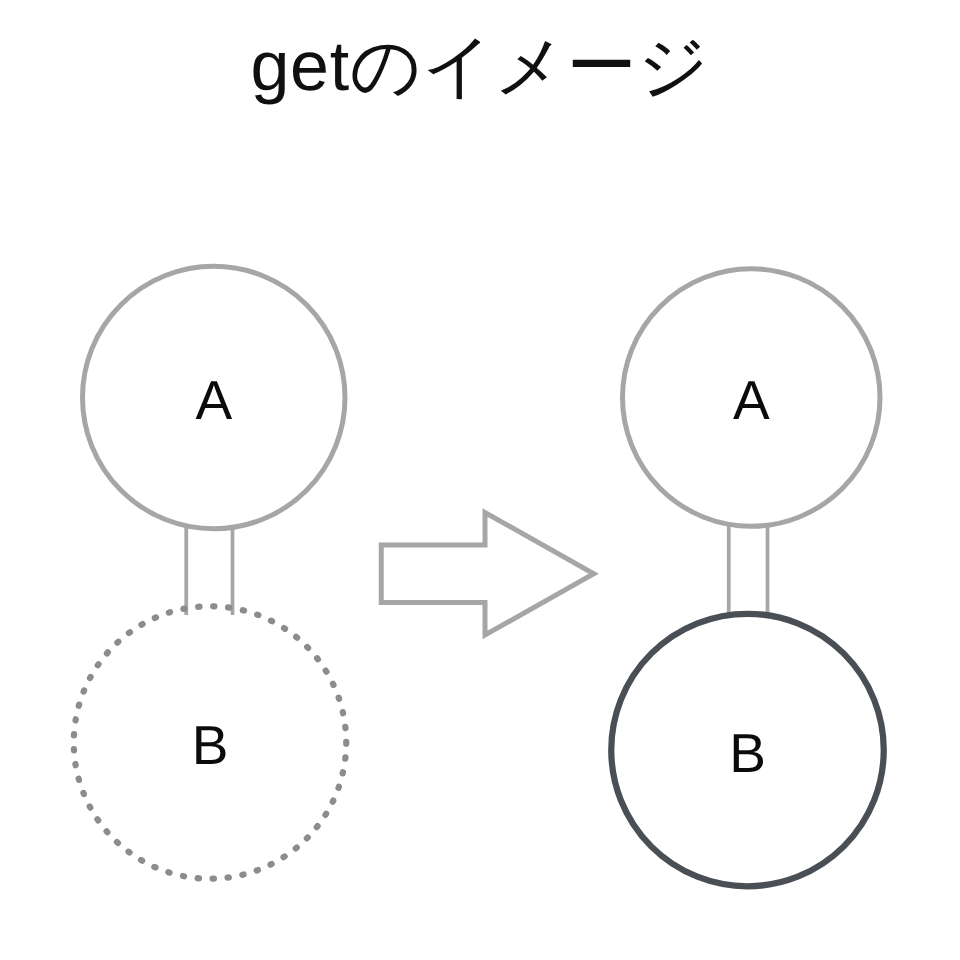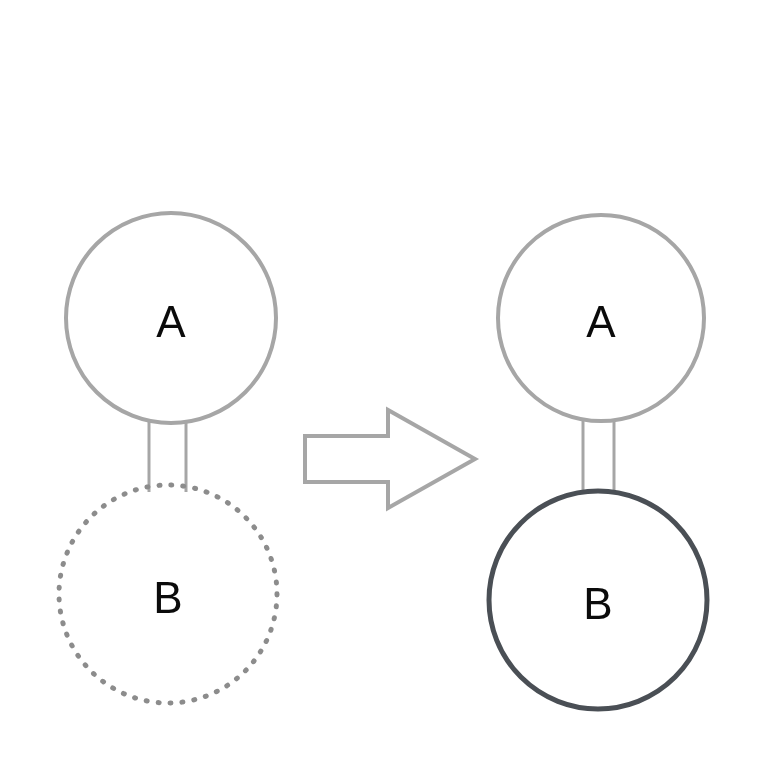--- a/index.html
+++ b/index.html
@@ -47,20 +47,21 @@
     fill: #0b0b0b;
     text-anchor: middle;
     dominant-baseline: central;
   }
 </style>
 </head>
 <body>
 
 <div id="stage">
 
+  <div id="diagram-title">getのイメージ</div>
 
   <svg id="canvas-svg" viewBox="0 0 768 768" xmlns="http://www.w3.org/2000/svg">
 
     <g>
 
       <g>
         <line x1="149" y1="418" x2="149" y2="492" stroke="#A6A6A6" stroke-width="3"></line>
         <line x1="186" y1="418" x2="186" y2="492" stroke="#A6A6A6" stroke-width="3"></line>
       </g>
 

